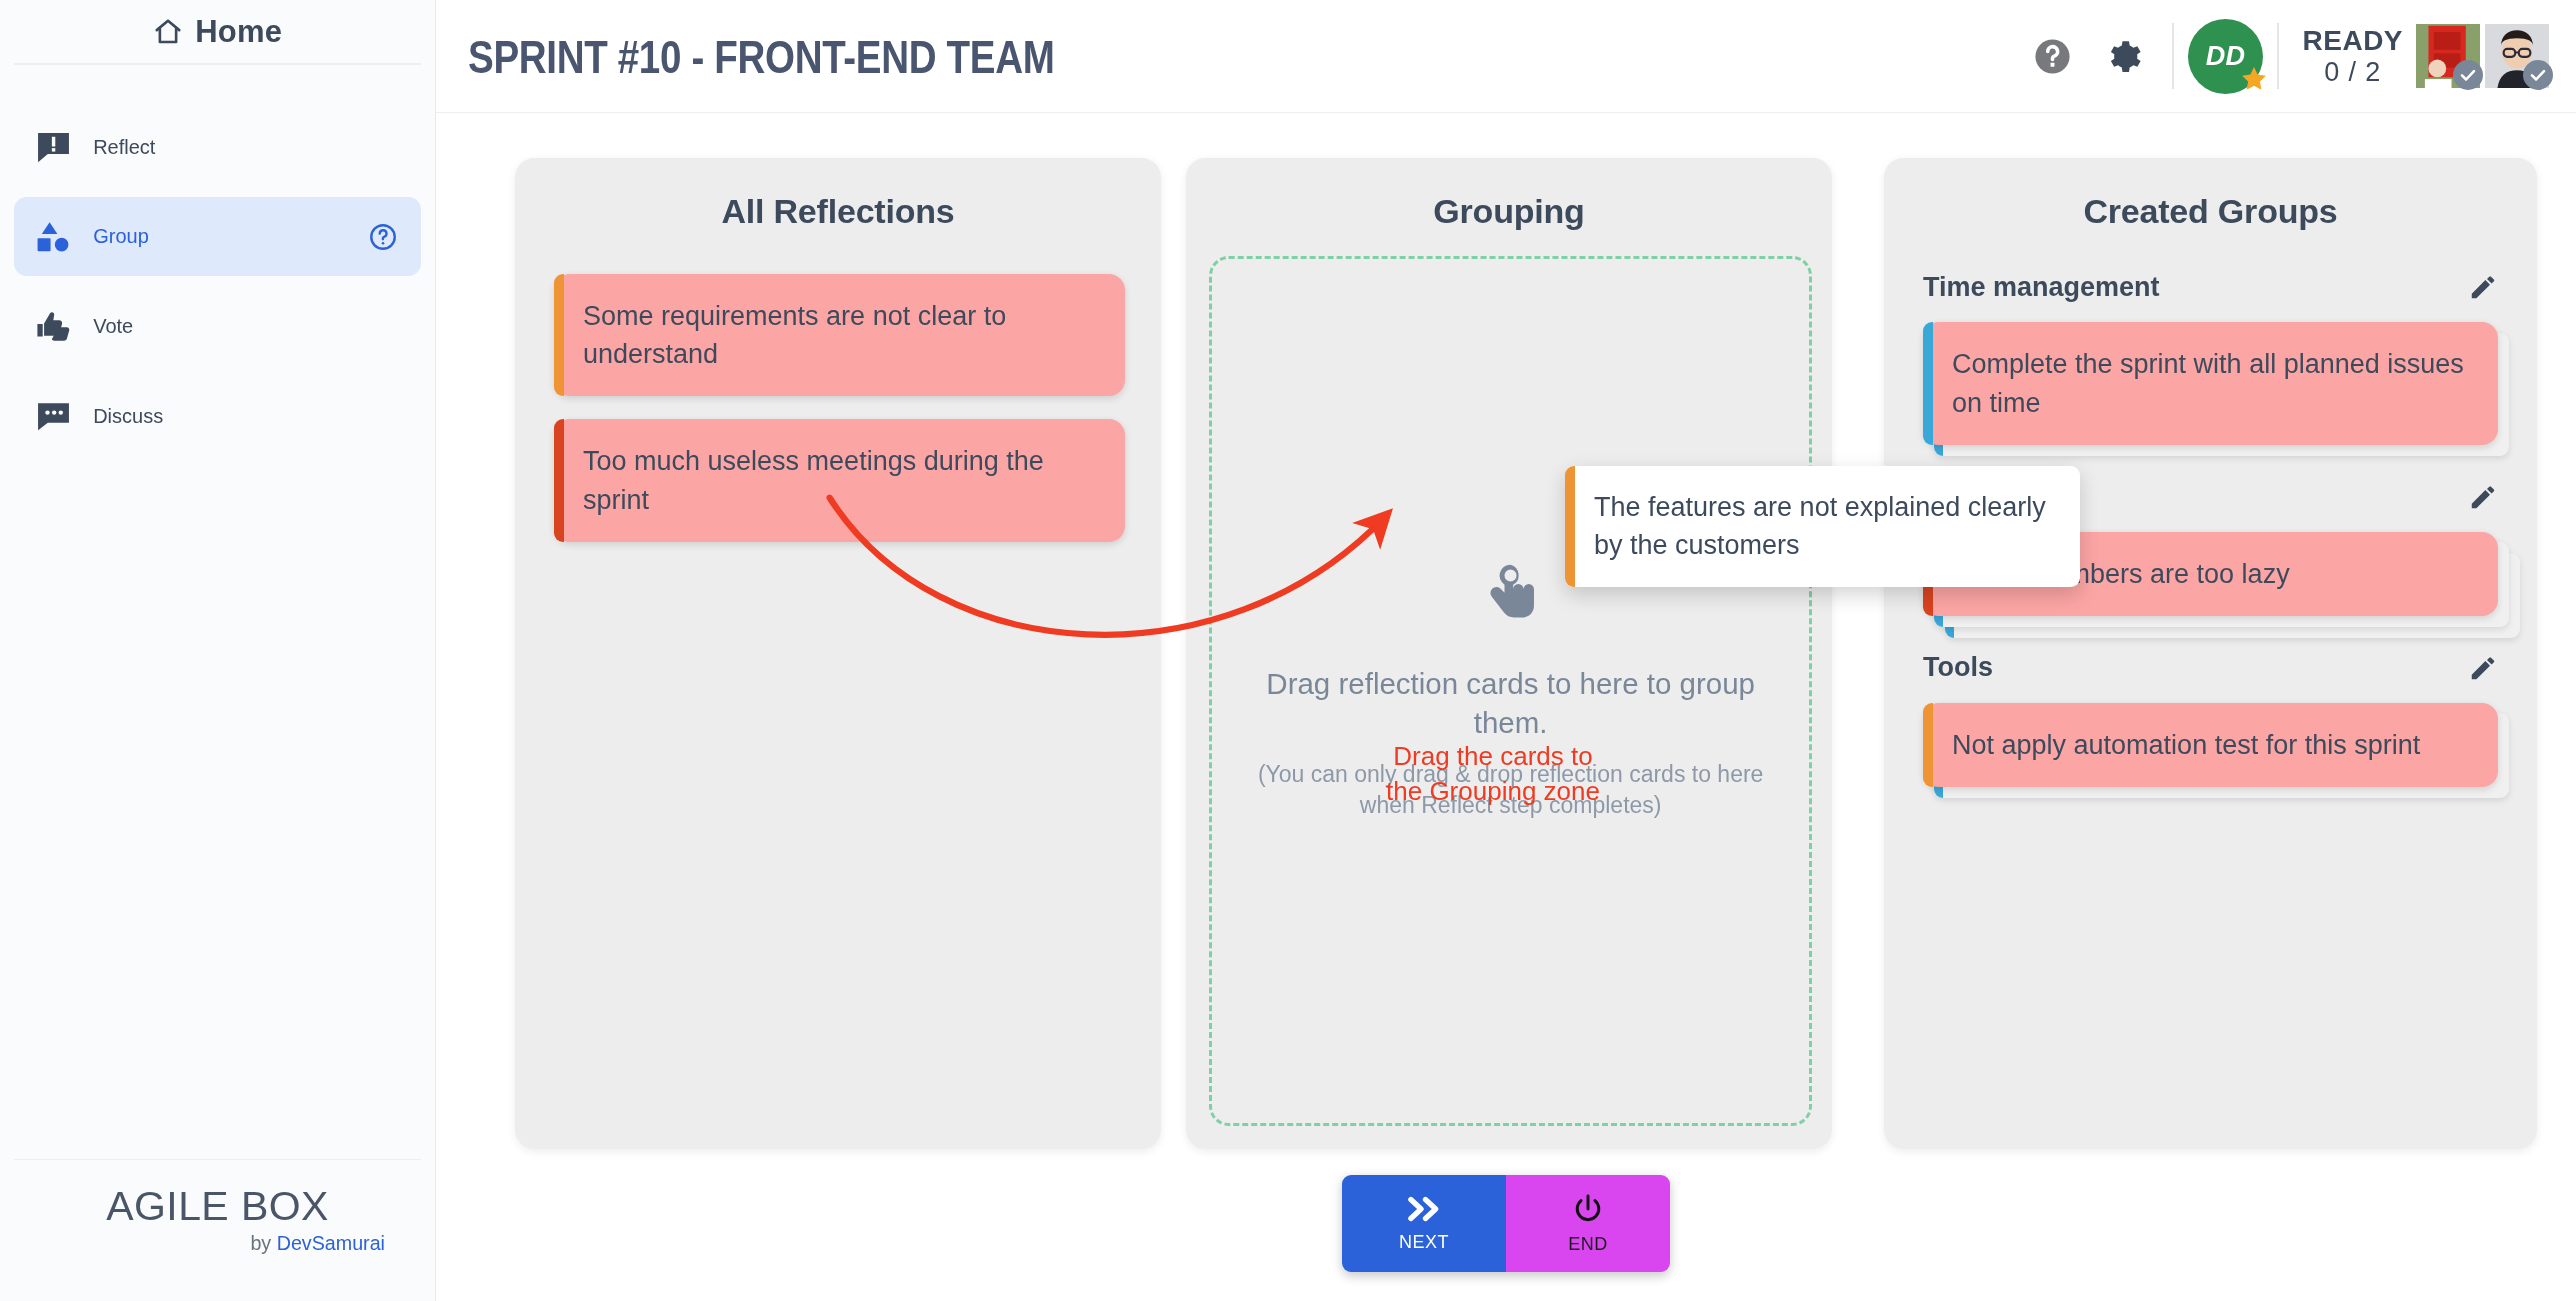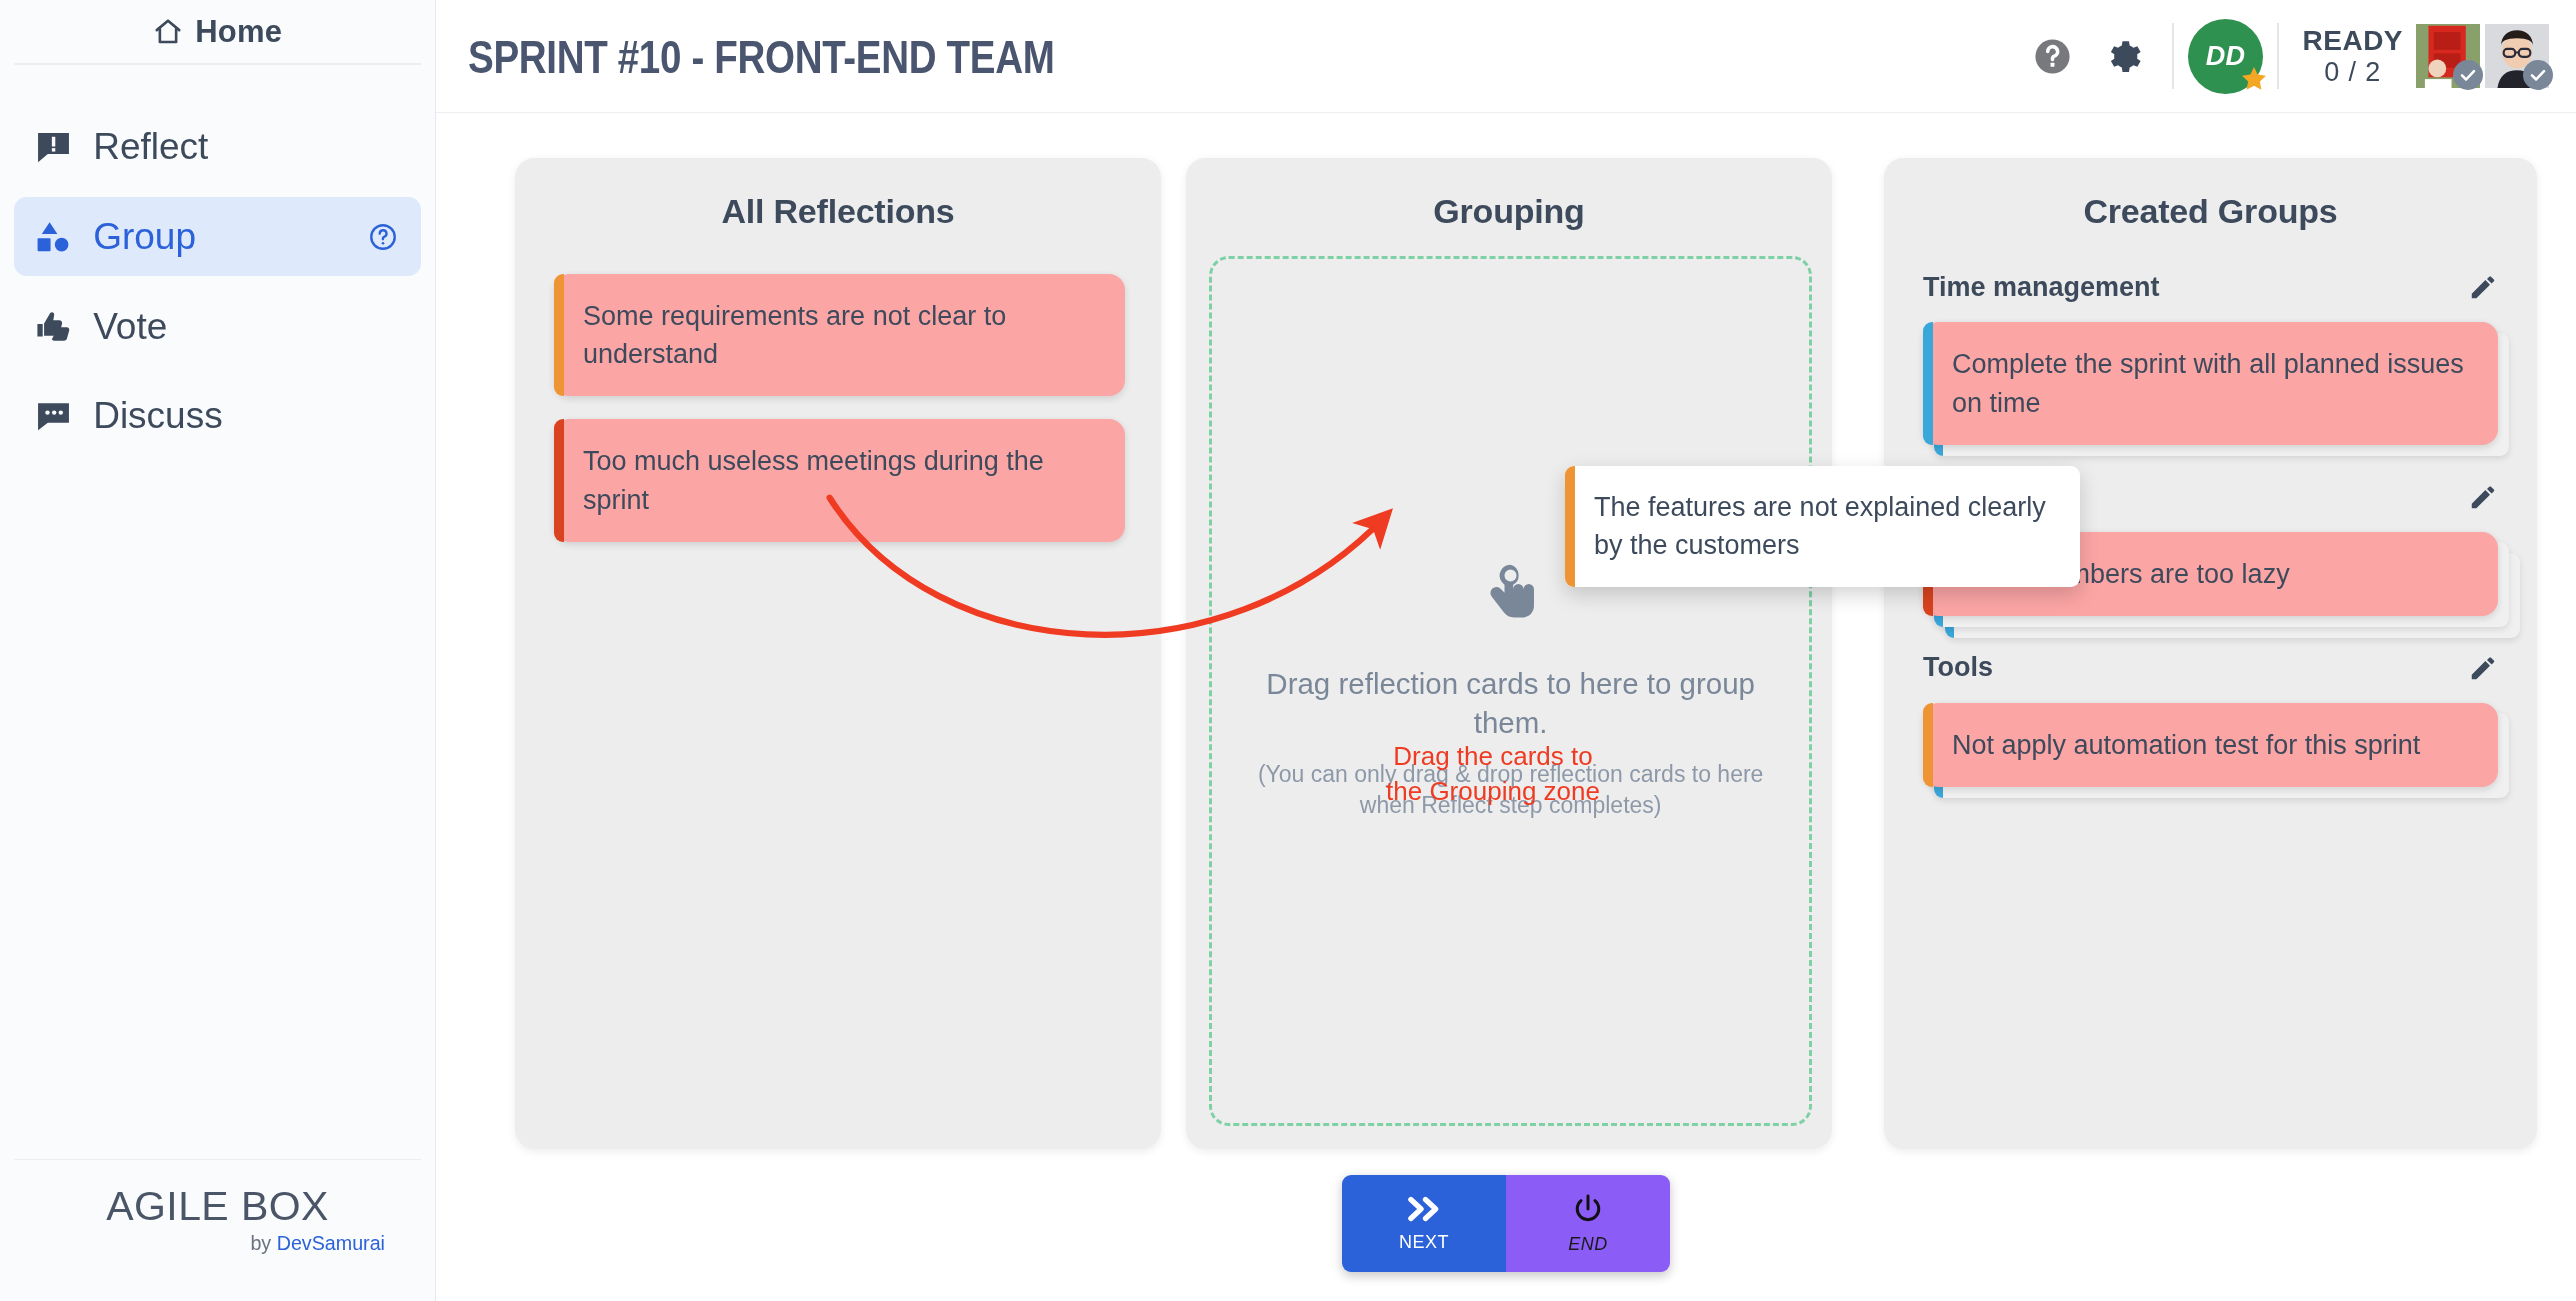--- a/index.html
+++ b/index.html
@@ -32,21 +32,21 @@
   .nav { padding-top: 43px; }
   .nav-item {
     height: 79px; margin: 0 14.3px; border-radius: 12.5px;
     display: flex; align-items: center; padding: 0 19.7px;
     position: relative;
     cursor: pointer;
   }
   .nav-item + .nav-item { margin-top: 10.7px; }
   .nav-item.active { background: #dfe9fc; }
   .nav-ico { width: 52px; display: flex; align-items: center; justify-content: flex-start; }
-  .nav-label { font-size: 37px; color: #3d4a5c; margin-left: 7.2px; }
+  .nav-label { font-size: 20px; color: #3d4a5c; margin-left: 7.2px; }
   .nav-item.active .nav-label { color: #2b62d9; font-weight: 400; }
   .nav-help { position: absolute; right: 23px; top: 50%; transform: translateY(-50%); display:flex; }
 
   .sb-bottom { margin-top: auto; }
   .brand-div { height: 1.8px; background: #eceef0; margin: 0 14.3px 0; }
   .brand {
     padding: 25px 0 47px; text-align: center;
   }
   .brand-main {
     font-size: 41px; color: #4a5568; letter-spacing: 0.4px; line-height: 1.05;
@@ -193,21 +193,21 @@
   .btn-group {
     display: flex; border-radius: 9px; overflow: hidden;
     box-shadow: 0 3.6px 10.7px rgba(0,0,0,.22);
   }
   .btn {
     width: 164px; height: 97px;
     display: flex; flex-direction: column; align-items: center; justify-content: center;
     gap: 5.4px; cursor: pointer;
   }
   .btn-next { background: #2b62d9; color: #fff; }
-  .btn-end  { background: #8b5cf6; color: #1a1a1a; font-style: italic; }
+  .btn-end  { background: #d946ef; color: #1a1a1a; }
   .btn-label { font-size: 18px; letter-spacing: 0.5px; }
 </style>
 </head>
 <body>
 
 <div class="app">
 
   <aside class="sidebar">
     <div class="home-row">
       <span class="home-icon">

